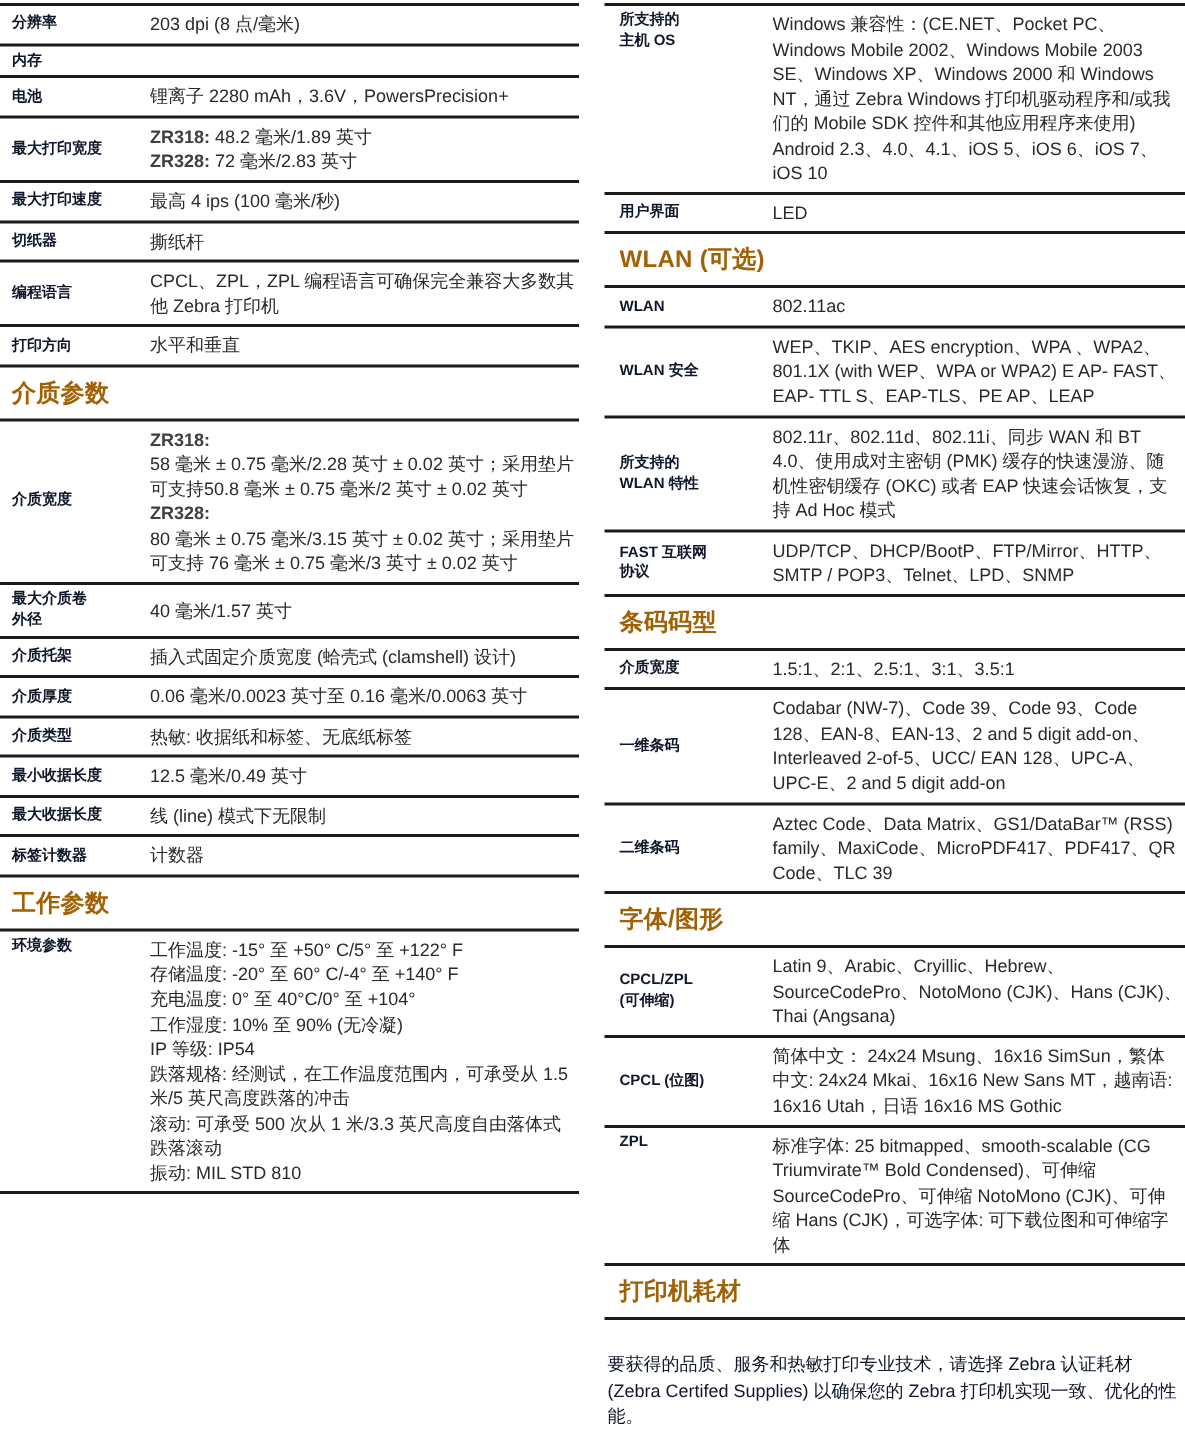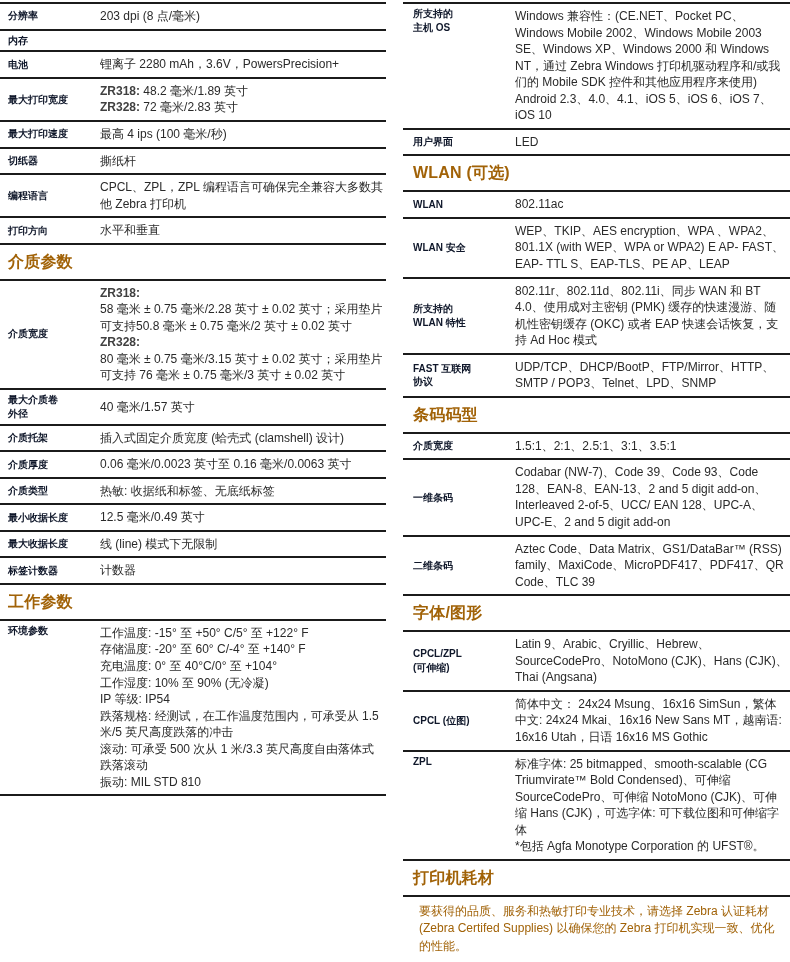--- a/index.html
+++ b/index.html
@@ -23,21 +23,21 @@
   .col-right .row-label{flex:0 0 112px;padding-left:10px;}
   .row-value{flex:1;font-size:12px;line-height:1.38;padding:1px 2px 1px 0;}
   .row-value b{color:#404040;margin-top:36px;}
   .vline{min-height:16px;}
   .section-header{
     font-size:16px;font-weight:bold;color:#a16207;
     padding:7px 0 6px 8px;border-bottom:2px solid #1b1b1b;letter-spacing:0.2px;
   }
   .col-right .section-header{padding-left:10px;}
   .spec-paragraph{
-    font-size:12px;line-height:1.45;padding:6px 4px 6px 2px;color:#a16207;margin-left:14px;
+    font-size:12px;line-height:1.45;padding:21px 4px 6px 2px;color:#0f172a;
   }
 </style>
 </head>
 <body>
 
 <div class="page">
   <div class="col col-left">
     <div class="spec-table">
         <div class="spec-row">
           <div class="row-label">分辨率</div>
@@ -226,20 +226,19 @@
         <div class="spec-row">
           <div class="row-label">CPCL (位图)</div>
           <div class="row-value">
             <div class="vline"><span>简体中文： 24x24 Msung、16x16 SimSun，繁体中文: 24x24 Mkai、16x16 New Sans MT，越南语: 16x16 Utah，日语 16x16 MS Gothic</span></div>
           </div>
         </div>
         <div class="spec-row top">
           <div class="row-label">ZPL</div>
           <div class="row-value">
             <div class="vline"><span>标准字体: 25 bitmapped、smooth-scalable (CG Triumvirate™ Bold Condensed)、可伸缩 SourceCodePro、可伸缩 NotoMono (CJK)、可伸缩 Hans (CJK)，可选字体: 可下载位图和可伸缩字体</span></div>
-            <div class="vline"><span>*包括 Agfa Monotype Corporation 的 UFST®。</span></div>
           </div>
         </div>
         <div class="section-header">打印机耗材</div>
         <div class="spec-paragraph">要获得的品质、服务和热敏打印专业技术，请选择 Zebra 认证耗材 (Zebra Certifed Supplies) 以确保您的 Zebra 打印机实现一致、优化的性能。</div>
       </div>
   </div>
 </div>
 
 </body></html>

